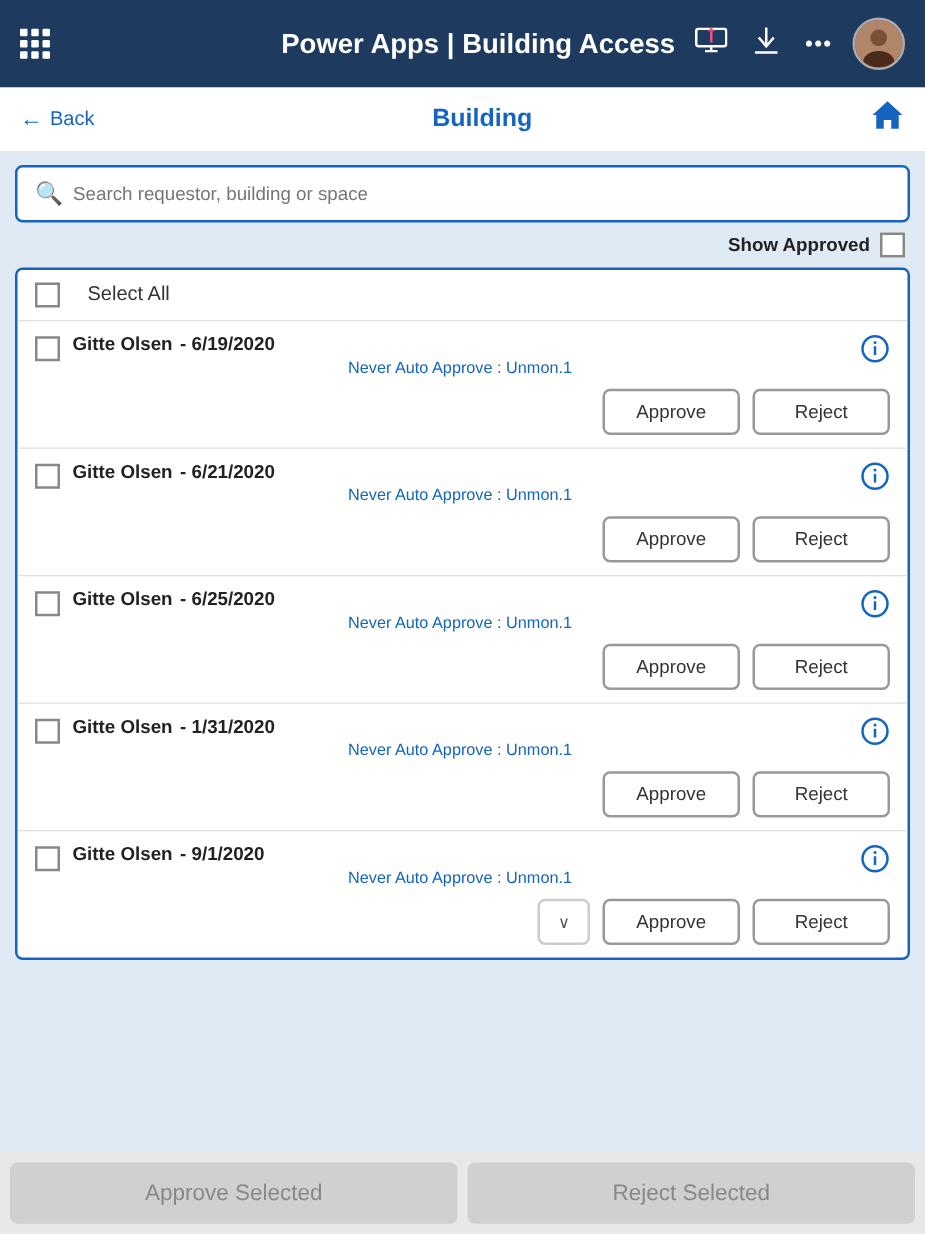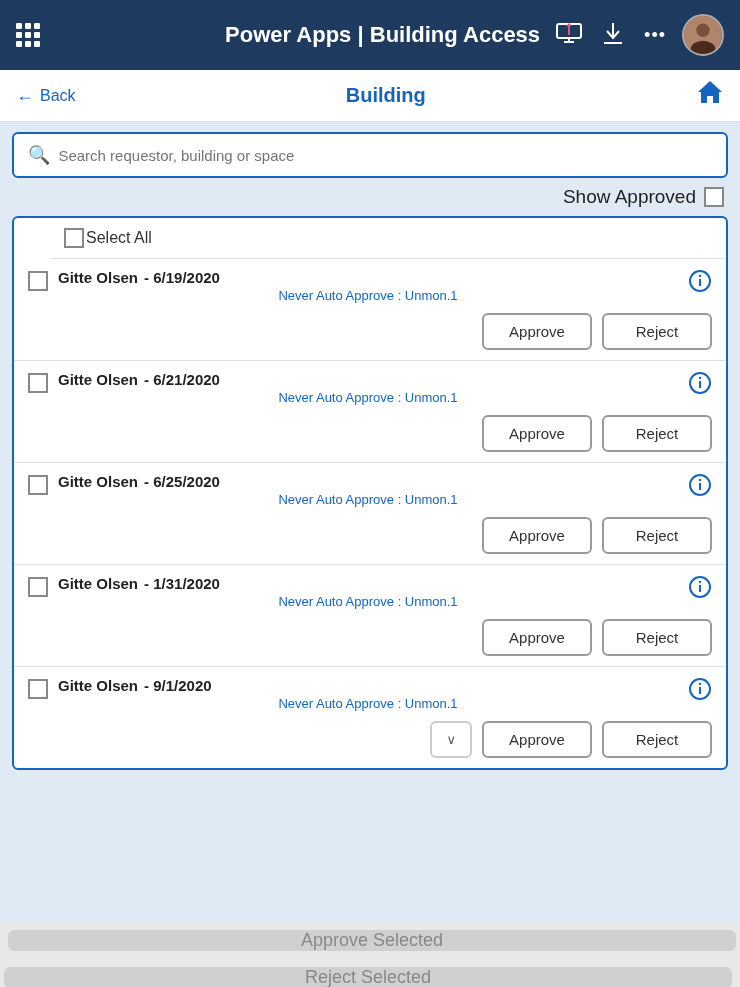--- a/index.html
+++ b/index.html
@@ -131,22 +131,22 @@
     
     .show-approved-row {
       display: flex;
       justify-content: flex-end;
       align-items: center;
       gap: 8px;
       margin-bottom: 8px;
       padding-right: 4px;
     }
     .show-approved-label {
-      font-size: 19px;
-      font-weight: 400;
+      font-size: 15px;
+      font-weight: 700;
       color: #222;
     }
     .checkbox-sq {
       width: 20px;
       height: 20px;
       border: 2px solid #888;
       background: white;
       display: inline-block;
       cursor: pointer;
     }
@@ -156,24 +156,23 @@
       background: white;
       border: 2px solid #1565c0;
       border-radius: 6px;
       overflow: hidden;
     }
 
     
     .select-all-row {
       display: flex;
       align-items: center;
-      gap: 2px;
+      gap: 22px;
       padding: 10px 14px;
       border-bottom: 1px solid #e0e0e0;
-      margin-left: 36px;
     }
     .select-all-label {
       font-size: 16px;
       font-weight: 500;
       color: #333;
     }
 
     
     .request-item {
       border-bottom: 1px solid #e0e0e0;
@@ -243,21 +242,20 @@
       cursor: pointer;
       color: #555;
       font-size: 13px;
     }
 
     
     .bottom-bar {
       display: flex;
       height: 65px;
       background: #e8e8e8;
-      flex-direction: column;
     }
     .bottom-btn {
       flex: 1;
       border: none;
       background: #d0d0d0;
       font-size: 18px;
       font-weight: 500;
       color: #888;
       cursor: pointer;
       margin: 8px;

